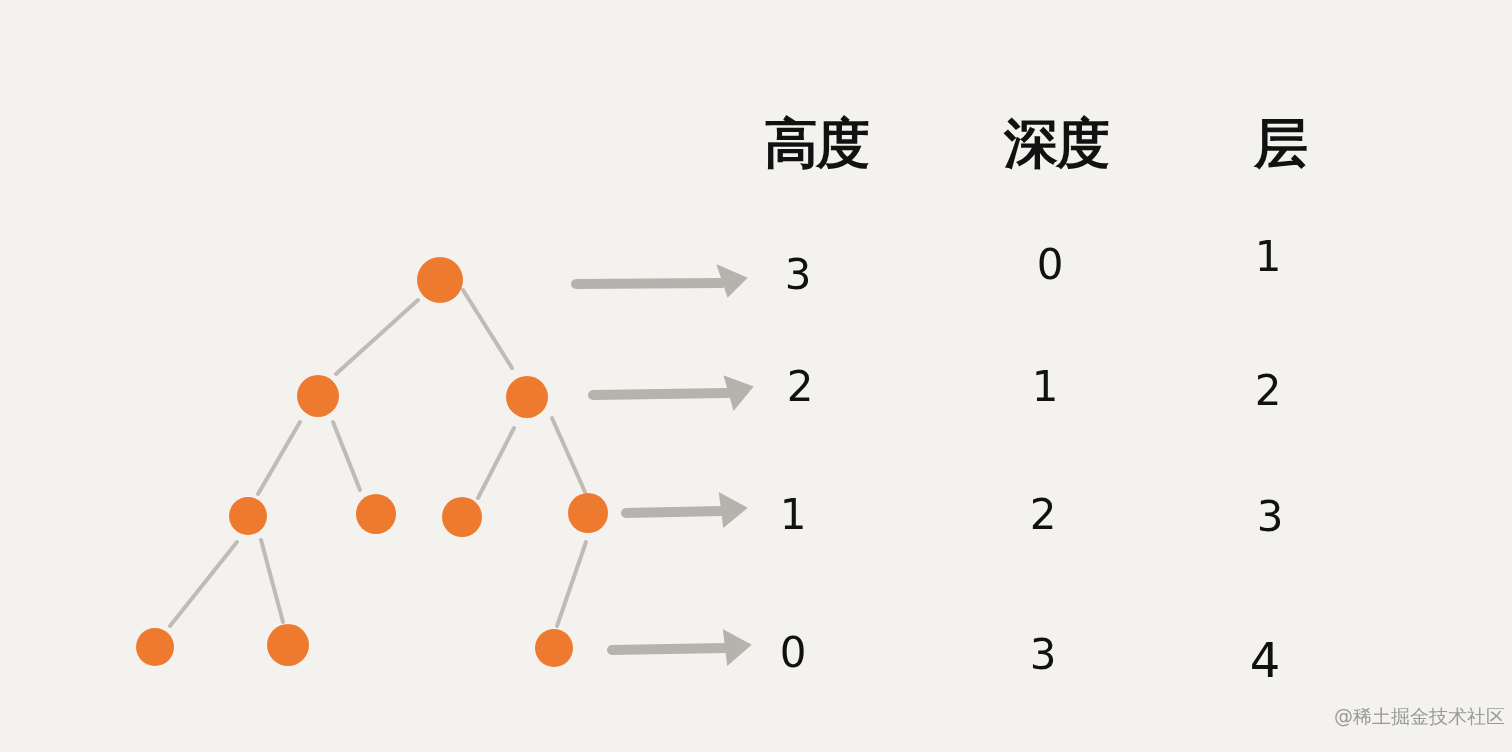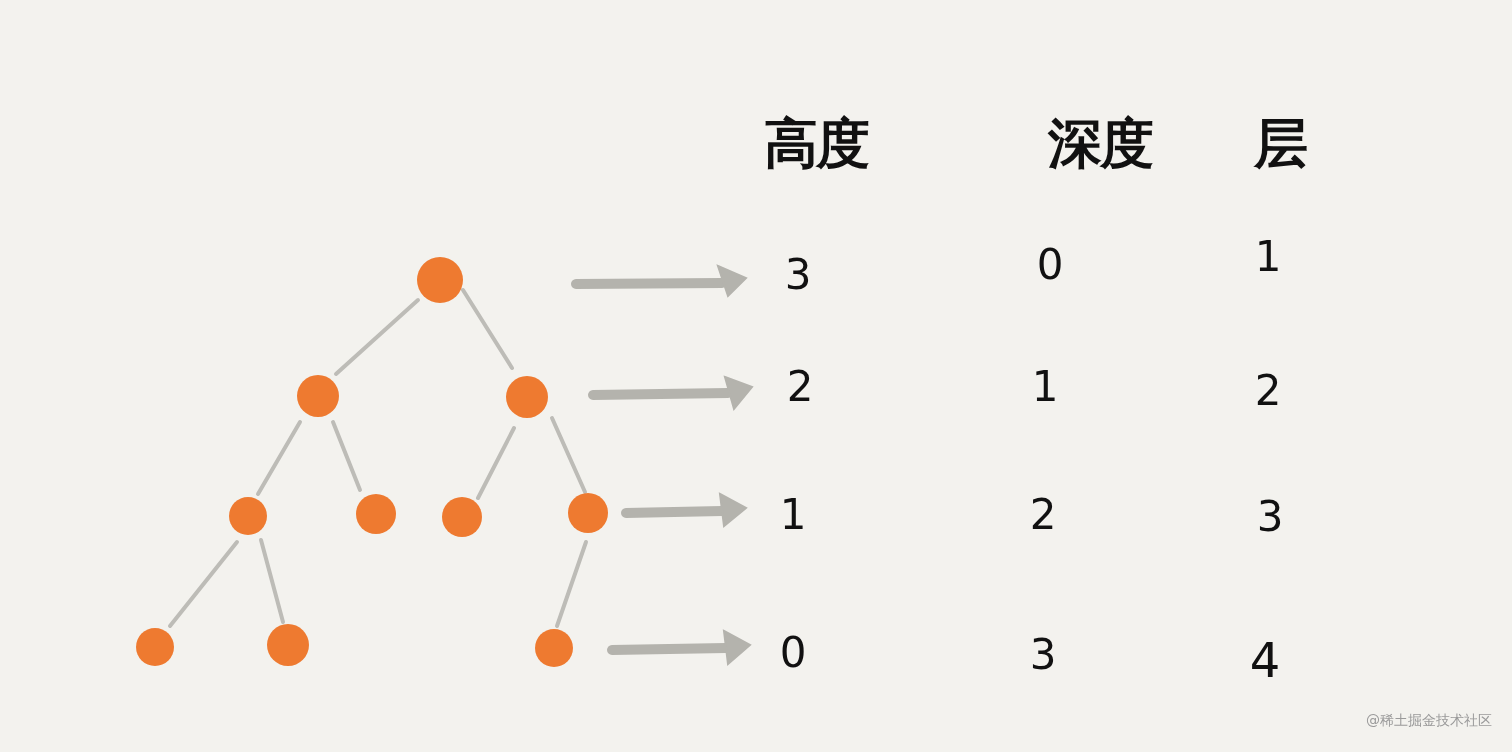--- a/index.html
+++ b/index.html
@@ -1,21 +1,21 @@
 <!DOCTYPE html>
 <html><head>
 <meta charset="utf-8">
 <style>
   html, body { margin:0; padding:0; }
   body { width:1512px; height:752px; background:#f3f2ee; position:relative; overflow:hidden;
          font-family:"DejaVu Sans", sans-serif; }
   svg.diagram { position:absolute; left:0; top:0; }
   .hdr { position:absolute; top:108px; font-size:54px; font-weight:bold; color:#111; letter-spacing:-2px; }
   .num { position:absolute; font-size:42px; color:#111; transform:translateX(-50%); }
-  .wm { position:absolute; right:20px; bottom:22px; font-size:14px; color:#9a9a9a; }
+  .wm { position:absolute; right:7px; bottom:22px; font-size:19px; color:#9a9a9a; }
 </style>
 </head>
 <body>
 
 <svg class="diagram" width="1512" height="752">
   <g stroke="#bdbcb7" stroke-width="4" stroke-linecap="round">
     <line x1="418" y1="300" x2="336" y2="374"></line>
     <line x1="463" y1="290" x2="512" y2="368"></line>
     <line x1="300" y1="422" x2="258" y2="494"></line>
     <line x1="333" y1="422" x2="360" y2="490"></line>
@@ -43,21 +43,21 @@
     <line x1="593" y1="395" x2="728" y2="393" stroke-width="10"></line>
     <polygon points="725,377 752,387 734,409" stroke-width="2"></polygon>
     <line x1="626" y1="513" x2="722" y2="511" stroke-width="10"></line>
     <polygon points="720,494 746,508 724,526" stroke-width="2"></polygon>
     <line x1="612" y1="650" x2="726" y2="648" stroke-width="10"></line>
     <polygon points="724,631 750,645 728,664" stroke-width="2"></polygon>
   </g>
 </svg>
 
 <div class="hdr" style="left:764px;font-family:Liberation Serif, serif;">高度</div>
-<div class="hdr" style="left:1048px;">深度</div>
+<div class="hdr" style="left:1004px;">深度</div>
 <div class="hdr" style="left:1254px;">层</div>
 
 <div class="num" style="left:798px;top:250px;">3</div>
 <div class="num" style="left:1050px;top:240px;">0</div>
 <div class="num" style="left:1268px;top:232px;">1</div>
 
 <div class="num" style="left:800px;top:362px;">2</div>
 <div class="num" style="left:1045px;top:362px;">1</div>
 <div class="num" style="left:1268px;top:366px;">2</div>
 

